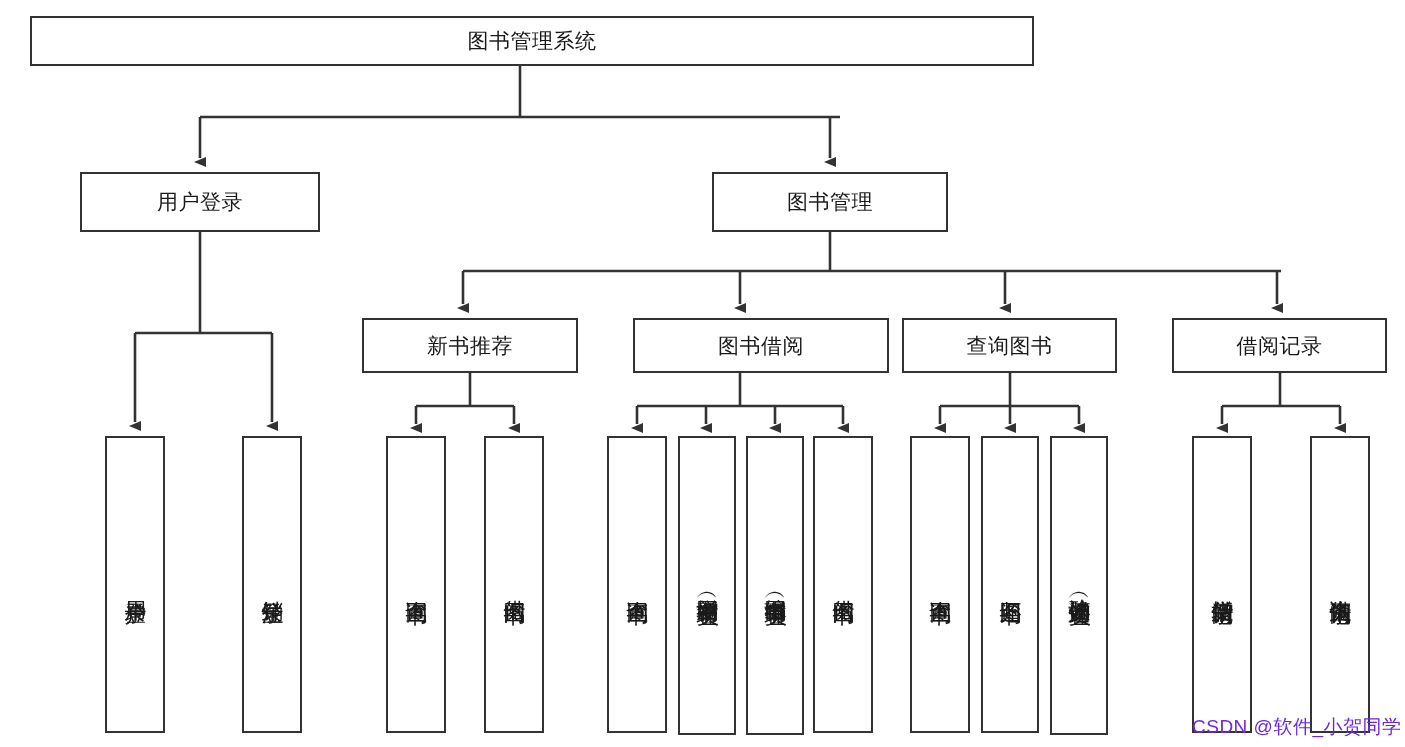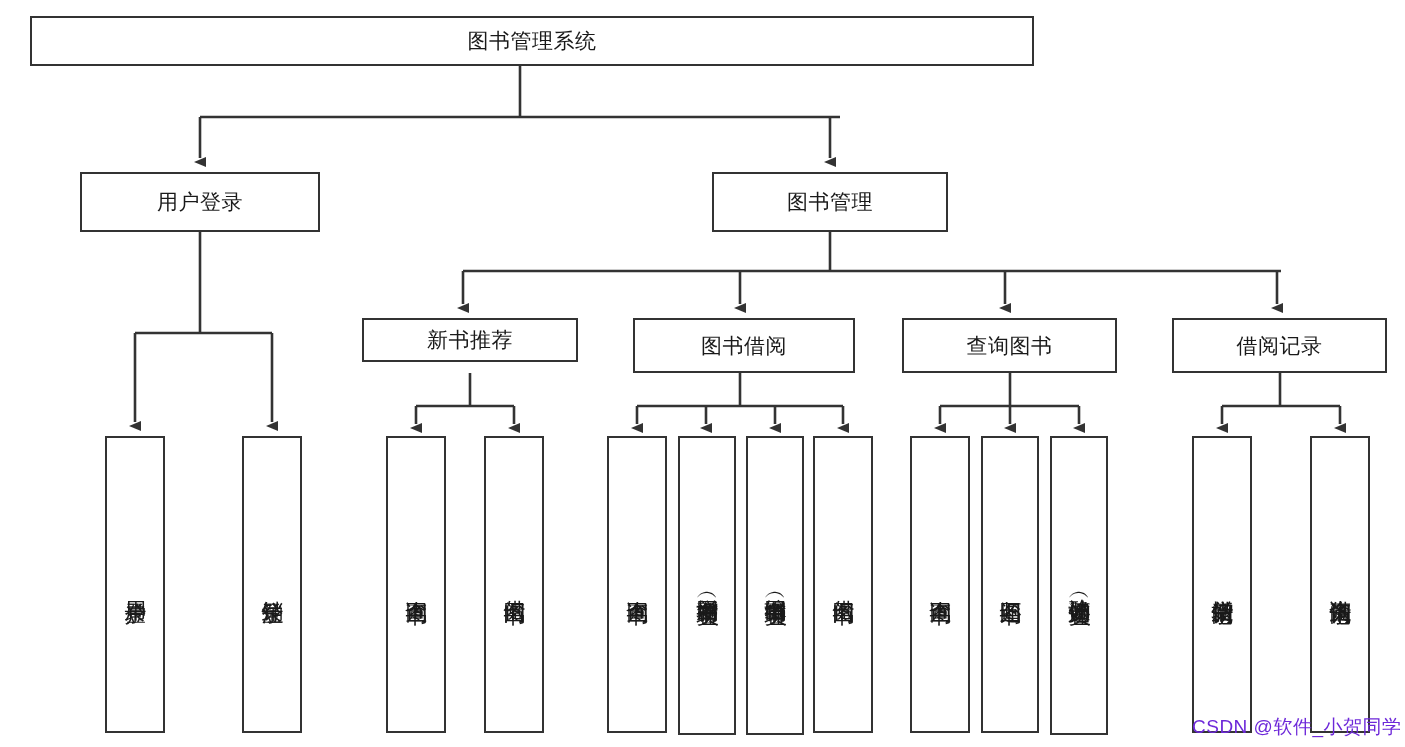--- a/index.html
+++ b/index.html
@@ -123,24 +123,24 @@
     <span>图书管理系统</span>
   </div>
 
   <div class="node horiz" style="left:80px; top:172px; width:240px; height:60px;">
     <span>用户登录</span>
   </div>
   <div class="node horiz" style="left:712px; top:172px; width:236px; height:60px;">
     <span>图书管理</span>
   </div>
 
-  <div class="node horiz" style="left:362px; top:318px; width:216px; height:44px;">
+  <div class="node horiz" style="left:362px; top:318px; width:216px; height:55px;">
     <span>新书推荐</span>
   </div>
-  <div class="node horiz" style="left:633px; top:318px; width:222px; height:55px;">
+  <div class="node horiz" style="left:633px; top:318px; width:256px; height:55px;">
     <span>图书借阅</span>
   </div>
   <div class="node horiz" style="left:902px; top:318px; width:215px; height:55px;">
     <span>查询图书</span>
   </div>
   <div class="node horiz" style="left:1172px; top:318px; width:215px; height:55px;">
     <span>借阅记录</span>
   </div>
 
   <div class="node vert" style="left:105px; top:436px; width:60px; height:297px;">

